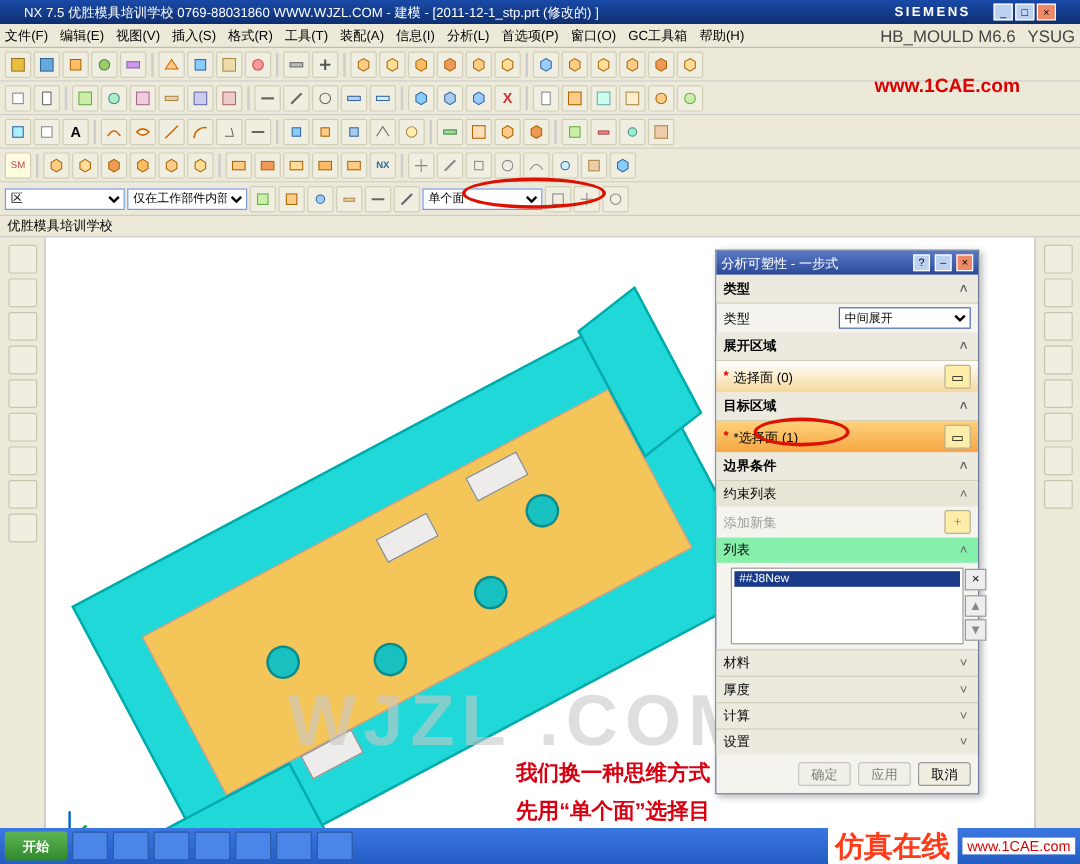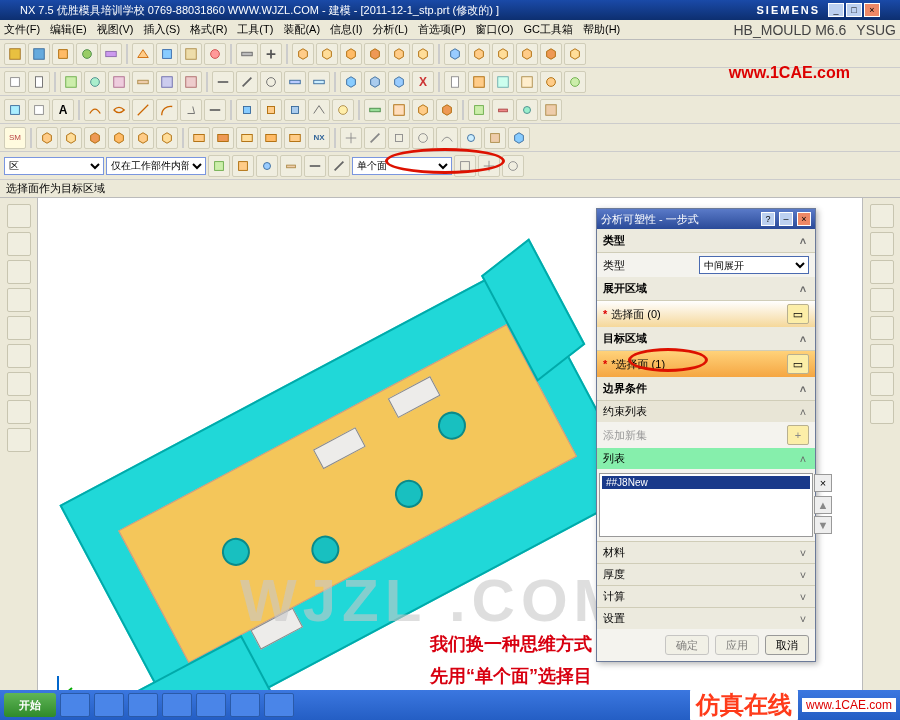--- a/index.html
+++ b/index.html
@@ -1,20 +1,20 @@
 <!DOCTYPE html>
 <html><head>
 <meta charset="utf-8">
 <style>
 * { margin: 0; padding: 0; box-sizing: border-box; font-family: "Microsoft YaHei", Arial, sans-serif; }
 html, body { width: 900px; height: 720px; overflow: hidden; background: #d6d3ce; }
 
 .titlebar { height: 20px; background: linear-gradient(#1a4aa8,#0d2f70); color: #fff; display: flex; align-items: center; font-size: 11px; padding: 0 20px; }
 .titlebar .title { flex: 1; white-space: nowrap; overflow: hidden; }
-.titlebar .logo { font-weight: bold; letter-spacing: 2px; margin-right: 6px; }
+.titlebar .logo { font-weight: bold; letter-spacing: 2px; margin-right: 17px; }
 .titlebar .wbtn { width: 16px; height: 14px; background: #bcd0f0; margin-left: 2px; border: 1px solid #fff; font-size: 9px; display:flex;align-items:center;justify-content:center;color:#000;}
 .titlebar .wbtn.close{background:#e86; }
 
 .menubar { height: 20px; background: #ece9d8; display: flex; align-items: center; font-size: 11px; padding: 0 4px; gap: 10px; border-bottom: 1px solid #bbb; }
 .menubar .mi { cursor: default; }
 .menubar .spacer{flex:1;}
 .menubar .tag{color:#444;font-size:14px;}
 
 .toolbar { height: 28px; background: #ece9d8; display: flex; align-items: center; padding: 0 4px; gap: 2px; border-bottom: 1px solid #ccc; }
 .toolbar .tb { width: 22px; height: 22px; border: 1px solid #d0cdb8; background: #f0eee0; border-radius: 2px; display:flex;align-items:center;justify-content:center;font-size:12px; }
@@ -55,21 +55,21 @@
 .dialog .sect { padding: 4px 6px; border-bottom: 1px solid #d0cdb8; background:#eceade;}
 .dialog .secthdr{display:flex;align-items:center;justify-content:space-between;font-weight:bold;}
 .dialog .chev{width:12px;height:12px;display:flex;align-items:center;justify-content:center;color:#666;}
 .dialog .row { display:flex; align-items:center; gap:4px; padding:3px 6px; }
 .dialog .row.selface{background:linear-gradient(#fff,#f5d89a);}
 .dialog .row.selface.hot{background:linear-gradient(#ffd27a,#f5a642);}
 .dialog .row .ast{color:#d00;font-weight:bold;}
 .dialog .row .lbl{flex:1;}
 .dialog .row .ico{width:22px;height:20px;border:1px solid #b8b090;background:#fceea8;border-radius:2px;display:flex;align-items:center;justify-content:center;}
 .dialog select.dsel{flex:1;height:18px;border:1px solid #4a6ab0;font-size:10px;background:#fff;}
-.dialog .list { margin:4px 2px; height:64px; border:1px solid #999; background:#fff; position:relative;}
+.dialog .list { margin:4px 12px; height:64px; border:1px solid #999; background:#fff; position:relative;}
 .dialog .list .item{background:#1a3a8a;color:#fff;padding:1px 4px;margin:2px;font-size:10px;}
 .dialog .list .xbtn{position:absolute;right:-20px;top:0;width:18px;height:18px;border:1px solid #999;background:#eee;display:flex;align-items:center;justify-content:center;}
 .dialog .list .pbtn{position:absolute;right:-20px;width:18px;height:18px;border:1px solid #999;background:#eee;display:flex;align-items:center;justify-content:center;color:#888;}
 .dialog .btnrow{display:flex;gap:6px;justify-content:flex-end;padding:6px;}
 .dialog .dbtn{height:20px;padding:0 10px;border:1px solid #999;background:#f0eee0;border-radius:3px;font-size:11px;}
 .dialog .collapsed{display:flex;align-items:center;justify-content:space-between;padding:3px 6px;background:#eceade;border-top:1px solid #d0cdb8;}
 
 .ring2{position:absolute;right:152px;top:150px;width:80px;height:24px;border:3px solid #d10;border-radius:50%/50%;pointer-events:none;z-index:20;}
 
 .taskbar { position:absolute; left:0; right:0; bottom:0; height:30px; background:linear-gradient(#3b77e0,#245ec4); display:flex; align-items:center; padding:0 4px; gap:4px; }
@@ -615,21 +615,21 @@
     </div>
   <div class="tb">
       <svg viewBox="0 0 16 16">
         <circle cx="8" cy="8" r="5" fill="none" stroke="#888"></circle>
       </svg>
     </div>
   <div class="ring1"></div>
 </div>
 
 <div class="statusbar">
-  <span>选择面作为目标区域</span>
+  <span>优胜模具培训学校</span>
 </div>
 
 <div class="workspace">
   <div class="leftstrip">
     <div class="sbtn"></div>
     <div class="sbtn"></div>
     <div class="sbtn"></div>
     <div class="sbtn"></div>
     <div class="sbtn"></div>
     <div class="sbtn"></div>

